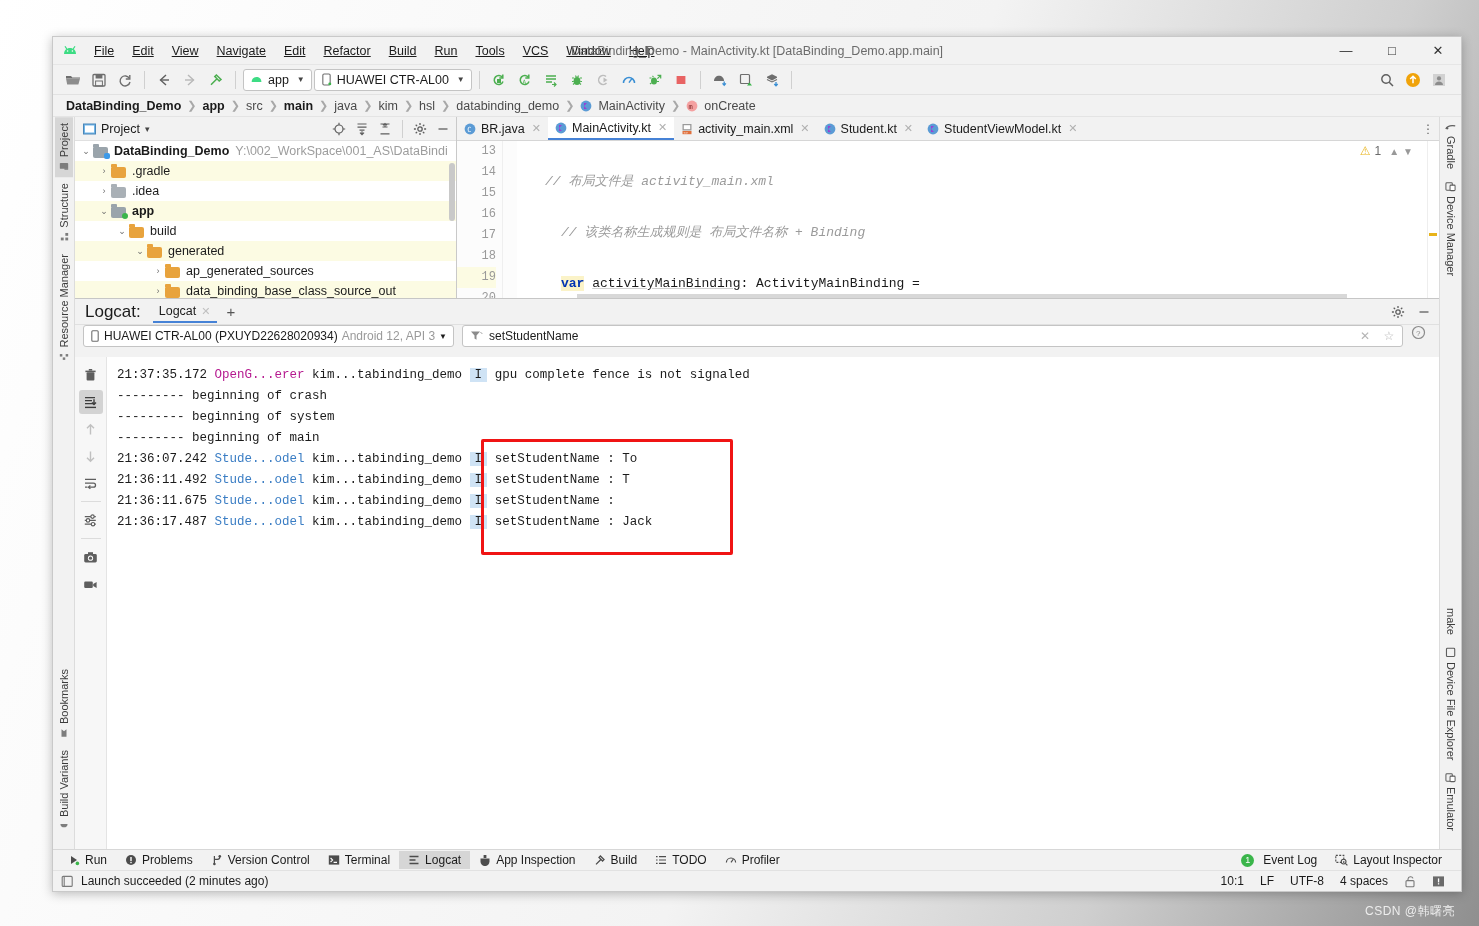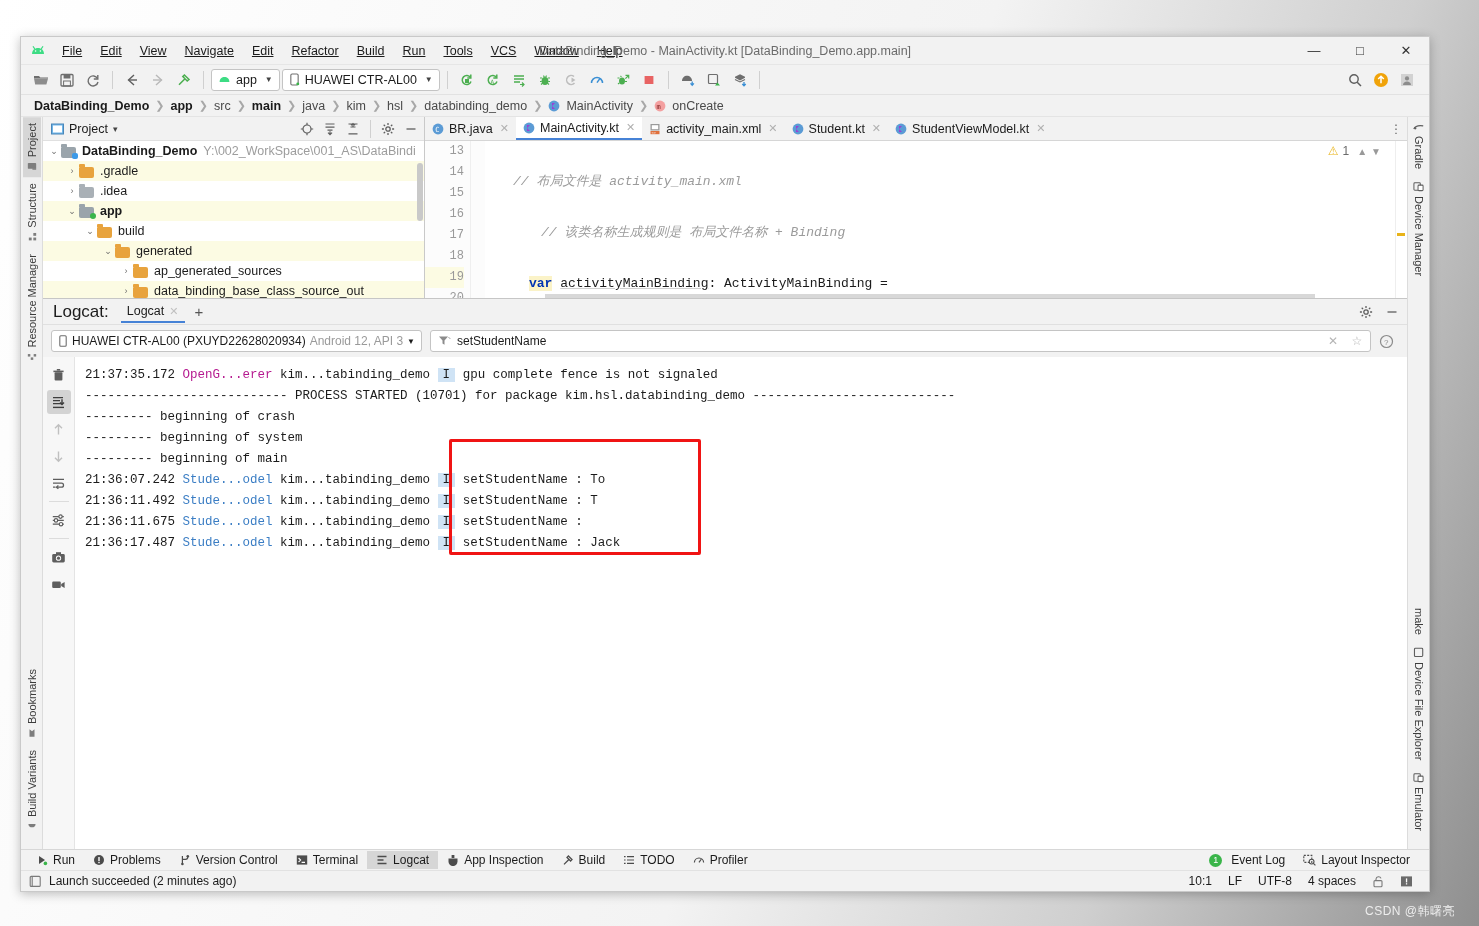--- a/index.html
+++ b/index.html
@@ -8,21 +8,21 @@
     background: #ffffff;
     font-family: "Liberation Sans", sans-serif;
     overflow: hidden;
   }
   
   #backdrop {
     position: absolute; left:0; top:0; width:1479px; height:926px;
     background: linear-gradient(110deg,#ffffff 0%, #f3f3f3 55%, #cfcfcf 78%, #8f8f8f 100%);
   }
   #window {
-    position: absolute; left: 20px; top: 36px;
+    position: absolute; left: 52px; top: 36px;
     width: 1410px; height: 856px;
     background: #f2f2f2;
     border: 1px solid #c9c9c9;
     box-shadow: 0 2px 10px rgba(0,0,0,.25);
     display: flex; flex-direction: column;
   }
 
   
   .titlebar {
     height: 28px; background:#f2f2f2; display:flex; align-items:center;
@@ -158,21 +158,21 @@
   .lc-label { font-size:17px; color:#1b1b1b; margin-right:8px; }
   .lc-tab {
     font-size:12.5px; color:#1b1b1b; padding:4px 6px 3px; display:flex; align-items:center; gap:5px;
     border-bottom:2px solid #4682d6;
   }
   .lc-tab .x { color:#c0c0c0; font-size:11px;}
   .lc-plus { font-size:15px; color:#555; padding:0 6px; }
   .lc-tabbar .sp { flex:1; }
   .lc-gear, .lc-min { width:22px; text-align:center; color:#555; font-size:13px; }
 
-  .lc-filterbar { height:32px; display:flex; align-items:center; gap:8px; padding:0 8px; background:#f2f2f2;}
+  .lc-filterbar { height:32px; display:flex; align-items:flex-start; gap:8px; padding:0 8px; background:#f2f2f2;}
   .dev-combo {
     height:22px; border:1px solid #c4c4c4; background:#fff; border-radius:3px; display:flex;
     align-items:center; gap:4px; padding:0 6px; font-size:12px; color:#1b1b1b; max-width:390px; overflow:hidden;
   }
   .dev-combo .dim { color:#9a9a9a; }
   .search-wrap {
     flex:1; height:22px; border:1px solid #c4c4c4; background:#fff; border-radius:3px;
     display:flex; align-items:center; gap:6px; padding:0 4px 0 7px; font-size:12px;
   }
   .search-wrap .q { flex:1; color:#1b1b1b; }
@@ -684,21 +684,21 @@
                 <div class="gl"></div>
                 <div class="gl"></div>
                 <div class="gl"></div>
               <div class="gl"></div>
                 <div class="gl"></div>
                 <div class="gl"></div>
               <div class="gl">⌐</div>
             </div>
             <div class="code">
               <div class="cl"><span class="cmt" style="margin-left:18px">// 布局文件是 activity_main.xml</span></div>
-              <div class="cl"><span class="cmt" style="margin-left:46px">// 该类名称生成规则是 布局文件名称 + Binding</span></div>
+              <div class="cl"><span class="cmt" style="margin-left:34px">// 该类名称生成规则是 布局文件名称 + Binding</span></div>
               <div class="cl"><span style="margin-left:34px"><span class="kw">var</span> <span class="und">activityMainBinding</span>: ActivityMainBinding =</span></div>
               
               
               
               
               
               <div class="editor-scroll-x"></div>
             </div>
             <div class="inspect">
               <span class="warn-tri">⚠</span>
@@ -818,21 +818,20 @@
             <div class="lt">
               <svg width="15" height="15" viewBox="0 0 15 15">
                   <rect x="1.2" y="4.6" width="8.6" height="6.4" rx="1.2" fill="#5e5e5e"></rect>
                   <path d="M10.2 7l3.4-2v6l-3.4-2z" fill="#5e5e5e"></path>
                 </svg>
             </div>
           </div>
 
           <div class="lc-console">
             <div class="logline"><span class="tstamp">21:37:35.172</span> <span class="tag-pink">OpenG...erer</span> <span>kim...tabinding_demo</span> <span class="lvl">I</span> <span>gpu complete fence is not signaled</span></div>
-            <div class="logline"><span>--------------------------- PROCESS STARTED (10701) for package kim.hsl.databinding_demo ---------------------------</span></div>
             <div class="logline"><span>--------- beginning of crash</span></div>
             <div class="logline"><span>--------- beginning of system</span></div>
             <div class="logline"><span>--------- beginning of main</span></div>
             <div class="logline"><span class="tstamp">21:36:07.242</span> <span class="tag-blue">Stude...odel</span> <span>kim...tabinding_demo</span> <span class="lvl">I</span> <span>setStudentName : To</span></div>
             <div class="logline"><span class="tstamp">21:36:11.492</span> <span class="tag-blue">Stude...odel</span> <span>kim...tabinding_demo</span> <span class="lvl">I</span> <span>setStudentName : T</span></div>
             <div class="logline"><span class="tstamp">21:36:11.675</span> <span class="tag-blue">Stude...odel</span> <span>kim...tabinding_demo</span> <span class="lvl">I</span> <span>setStudentName :</span></div>
             <div class="logline"><span class="tstamp">21:36:17.487</span> <span class="tag-blue">Stude...odel</span> <span>kim...tabinding_demo</span> <span class="lvl">I</span> <span>setStudentName : Jack</span></div>
 
             <div class="redbox" style="left:374px; top:82px; width:252px; height:116px;"></div>
           </div>

